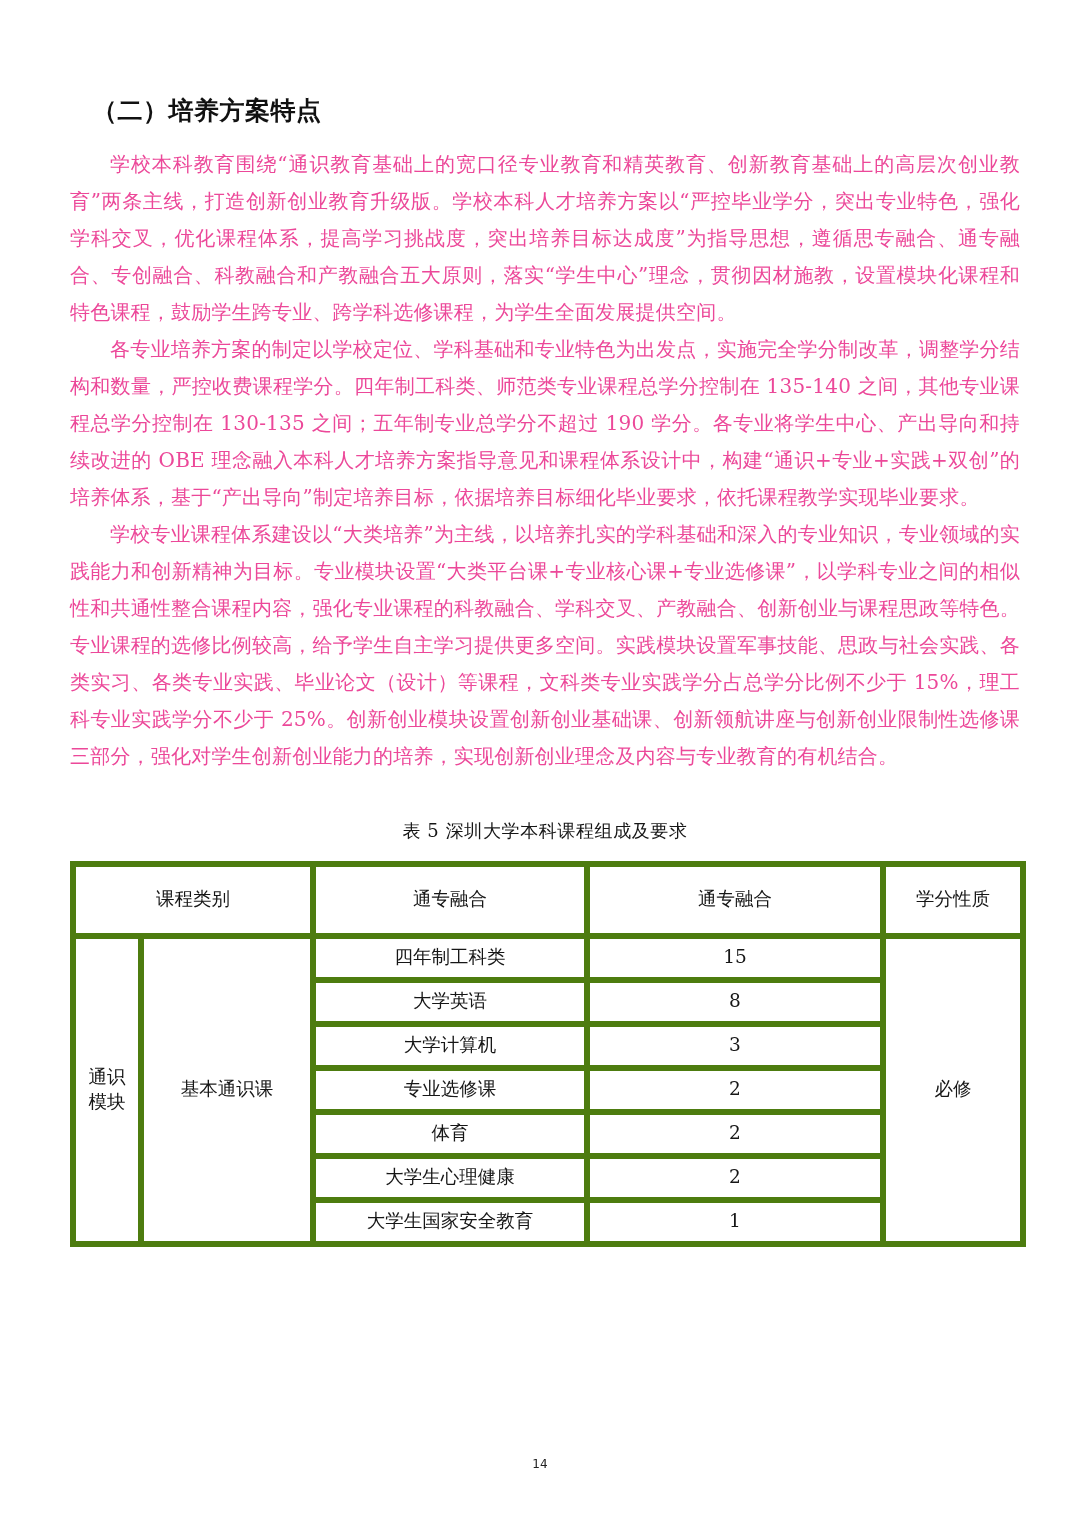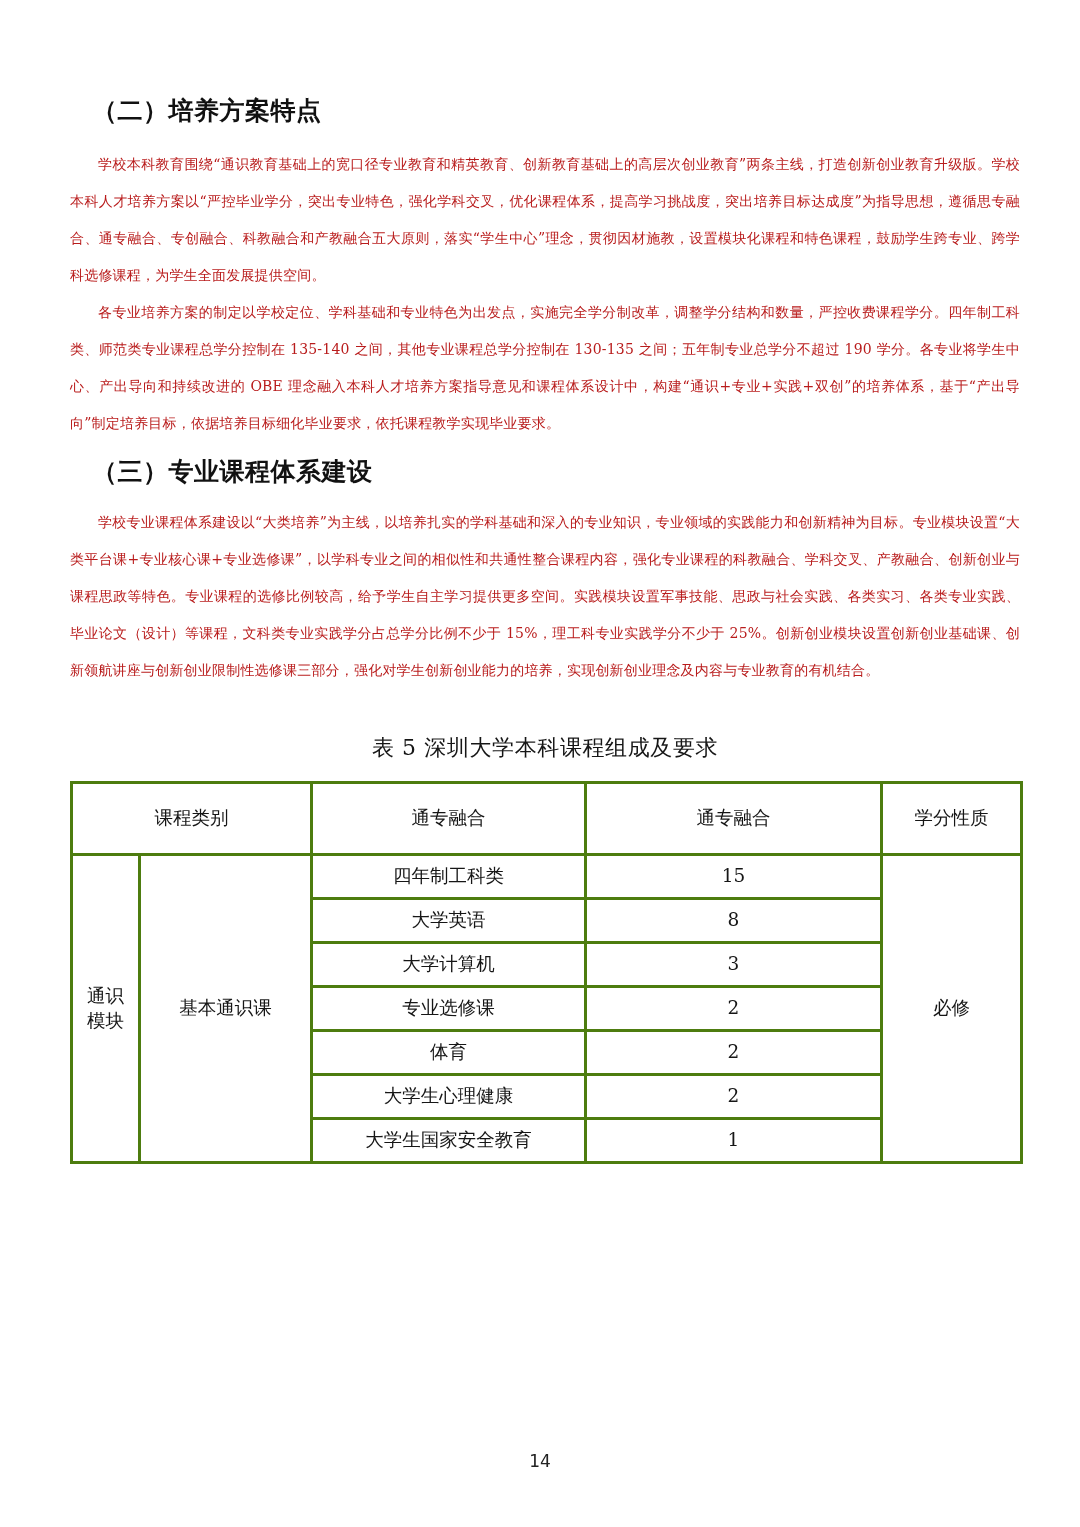--- a/index.html
+++ b/index.html
@@ -36,51 +36,51 @@
     line-height: 1.3;
     color: #111;
   }
   h2.section-heading.second {
     margin-top: 14px;
     margin-bottom: 16px;
   }
 
   
   p.body-para {
-    font-size: 14px;
+    font-size: 20px;
     line-height: 37px;
     margin: 0 0 0 0;
     text-align: justify;
     text-justify: inter-ideograph;
     text-indent: 2em;
     letter-spacing: 0.2px;
-    color: #b91c1c;
+    color: #ec4899;
   }
 
   
   .table-caption {
     text-align: center;
-    font-size: 22px;
+    font-size: 18px;
     margin: 44px 0 18px 0;
     letter-spacing: 0.6px;
     color: #161616;
   }
 
   
   table.course-table {
     width: 950px;
     margin: 0 auto;
     border-collapse: collapse;
     table-layout: fixed;
     font-size: 18.5px;
     color: #161616;
   }
   table.course-table th,
   table.course-table td {
-    border: 3px solid #4d7c0f;
+    border: 6px solid #4d7c0f;
     text-align: center;
     vertical-align: middle;
     font-weight: normal;
     padding: 4px 3px;
     line-height: 1.32;
   }
   table.course-table thead th {
     height: 72px;
   }
   table.course-table tbody td {
@@ -96,37 +96,36 @@
     line-height: 1.3;
   }
 
   
   .page-footer {
     position: absolute;
     left: 0;
     right: 0;
     bottom: 56px;
     text-align: center;
-    font-size: 17px;
+    font-size: 12px;
     color: #222;
     font-family: "DejaVu Sans", "Liberation Sans", sans-serif;
   }
 </style>
 </head>
 <body>
 
 <div class="page">
 
   <h2 class="section-heading">（二）培养方案特点</h2>
 
   <p class="body-para">学校本科教育围绕“通识教育基础上的宽口径专业教育和精英教育、创新教育基础上的高层次创业教育”两条主线，打造创新创业教育升级版。学校本科人才培养方案以“严控毕业学分，突出专业特色，强化学科交叉，优化课程体系，提高学习挑战度，突出培养目标达成度”为指导思想，遵循思专融合、通专融合、专创融合、科教融合和产教融合五大原则，落实“学生中心”理念，贯彻因材施教，设置模块化课程和特色课程，鼓励学生跨专业、跨学科选修课程，为学生全面发展提供空间。</p>
 
   <p class="body-para">各专业培养方案的制定以学校定位、学科基础和专业特色为出发点，实施完全学分制改革，调整学分结构和数量，严控收费课程学分。四年制工科类、师范类专业课程总学分控制在 135-140 之间，其他专业课程总学分控制在 130-135 之间；五年制专业总学分不超过 190 学分。各专业将学生中心、产出导向和持续改进的 OBE 理念融入本科人才培养方案指导意见和课程体系设计中，构建“通识+专业+实践+双创”的培养体系，基于“产出导向”制定培养目标，依据培养目标细化毕业要求，依托课程教学实现毕业要求。</p>
 
-  <h2 class="section-heading second">（三）专业课程体系建设</h2>
 
   <p class="body-para">学校专业课程体系建设以“大类培养”为主线，以培养扎实的学科基础和深入的专业知识，专业领域的实践能力和创新精神为目标。专业模块设置“大类平台课+专业核心课+专业选修课”，以学科专业之间的相似性和共通性整合课程内容，强化专业课程的科教融合、学科交叉、产教融合、创新创业与课程思政等特色。专业课程的选修比例较高，给予学生自主学习提供更多空间。实践模块设置军事技能、思政与社会实践、各类实习、各类专业实践、毕业论文（设计）等课程，文科类专业实践学分占总学分比例不少于 15%，理工科专业实践学分不少于 25%。创新创业模块设置创新创业基础课、创新领航讲座与创新创业限制性选修课三部分，强化对学生创新创业能力的培养，实现创新创业理念及内容与专业教育的有机结合。</p>
 
   <div class="table-caption">表 5 深圳大学本科课程组成及要求</div>
 
   <table class="course-table">
     <colgroup>
       <col class="col-a">
         <col class="col-b">
         <col class="col-c">

